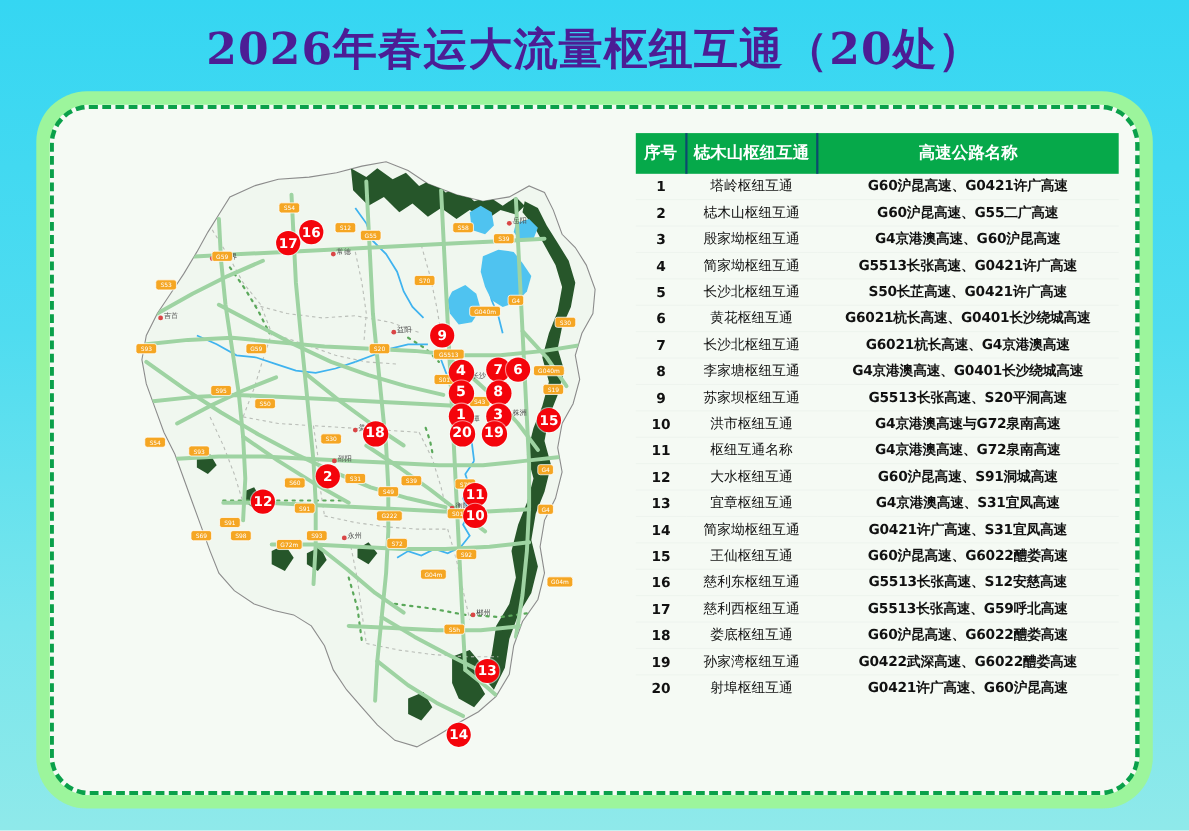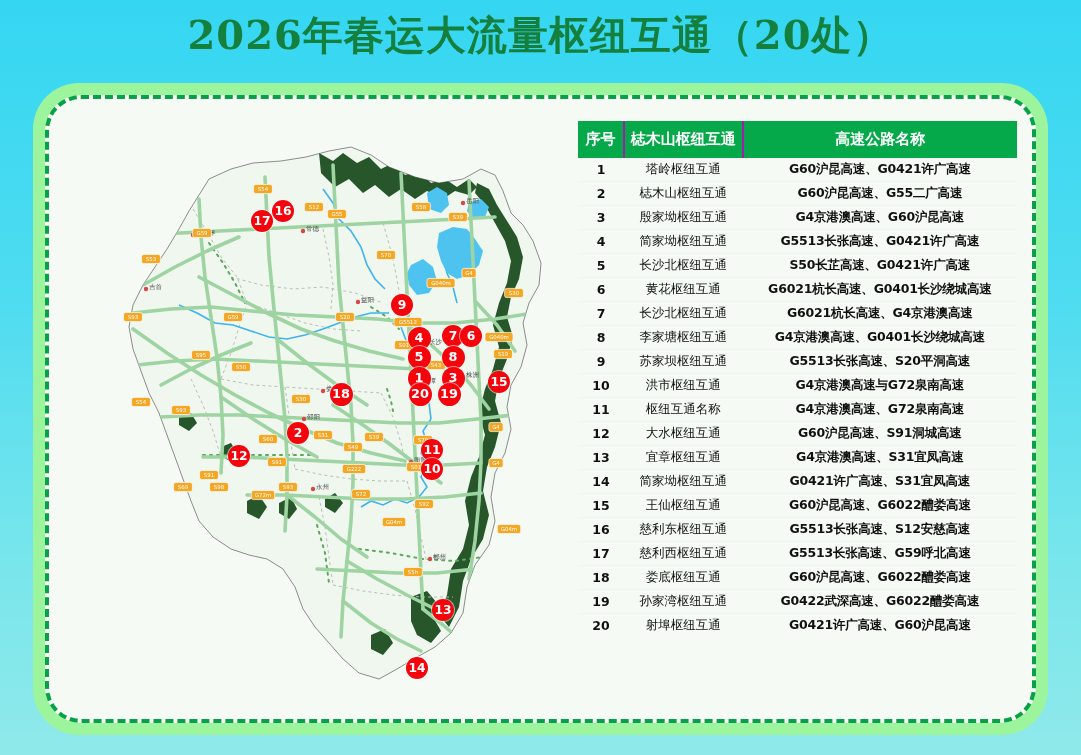--- a/index.html
+++ b/index.html
@@ -6,24 +6,24 @@
   html,body{margin:0;padding:0;}
   body{
     width:1081px;height:755px;overflow:hidden;
     font-family:"Liberation Sans","DejaVu Sans",sans-serif;
     background:linear-gradient(180deg,#35d6f2 0%,#4fdcf0 40%,#79e6ec 75%,#8fe9ea 100%);
     position:relative;
   }
 
   
   .title{
-    position:absolute;left:0;top:4px;width:1081px;height:62px;
+    position:absolute;left:0;top:14px;width:1081px;height:62px;
     text-align:center;line-height:62px;
     font-family:"DejaVu Serif","Liberation Serif",serif;
-    font-weight:bold;font-size:40px;color:#15803d;letter-spacing:1px;
+    font-weight:bold;font-size:40px;color:#4c1d95;letter-spacing:1px;
     white-space:nowrap;
   }
 
   
   .panel{
     position:absolute;left:33px;top:83px;width:1015px;height:652px;
     background:#9cf59c;border-radius:46px;
   }
   .panel-inner{
     position:absolute;left:12px;top:12px;right:12px;bottom:12px;
@@ -56,21 +56,21 @@
   }
   table.hub{
     border-collapse:collapse;width:439px;
     background:transparent;
     font-family:"DejaVu Sans","Liberation Sans",sans-serif;
   }
   table.hub thead th{
     background:#06a94a;color:#ffffff;
     font-size:15px;font-weight:bold;
     padding:9px 2px;text-align:center;
-    border-right:2px solid #a21caf;
+    border-right:2px solid #0c4a6e;
     white-space:nowrap;
   }
   table.hub thead th:last-child{border-right:none;}
   table.hub tbody td{
     padding:3px 2px;text-align:center;
     font-size:12.5px;color:#111;white-space:nowrap;
     border-bottom:1px solid #eef4ee;
   }
   table.hub tbody tr:last-child td{border-bottom:none;}
   td.idx{color:#e30613;font-weight:bold;font-size:12.5px;width:44px;}

